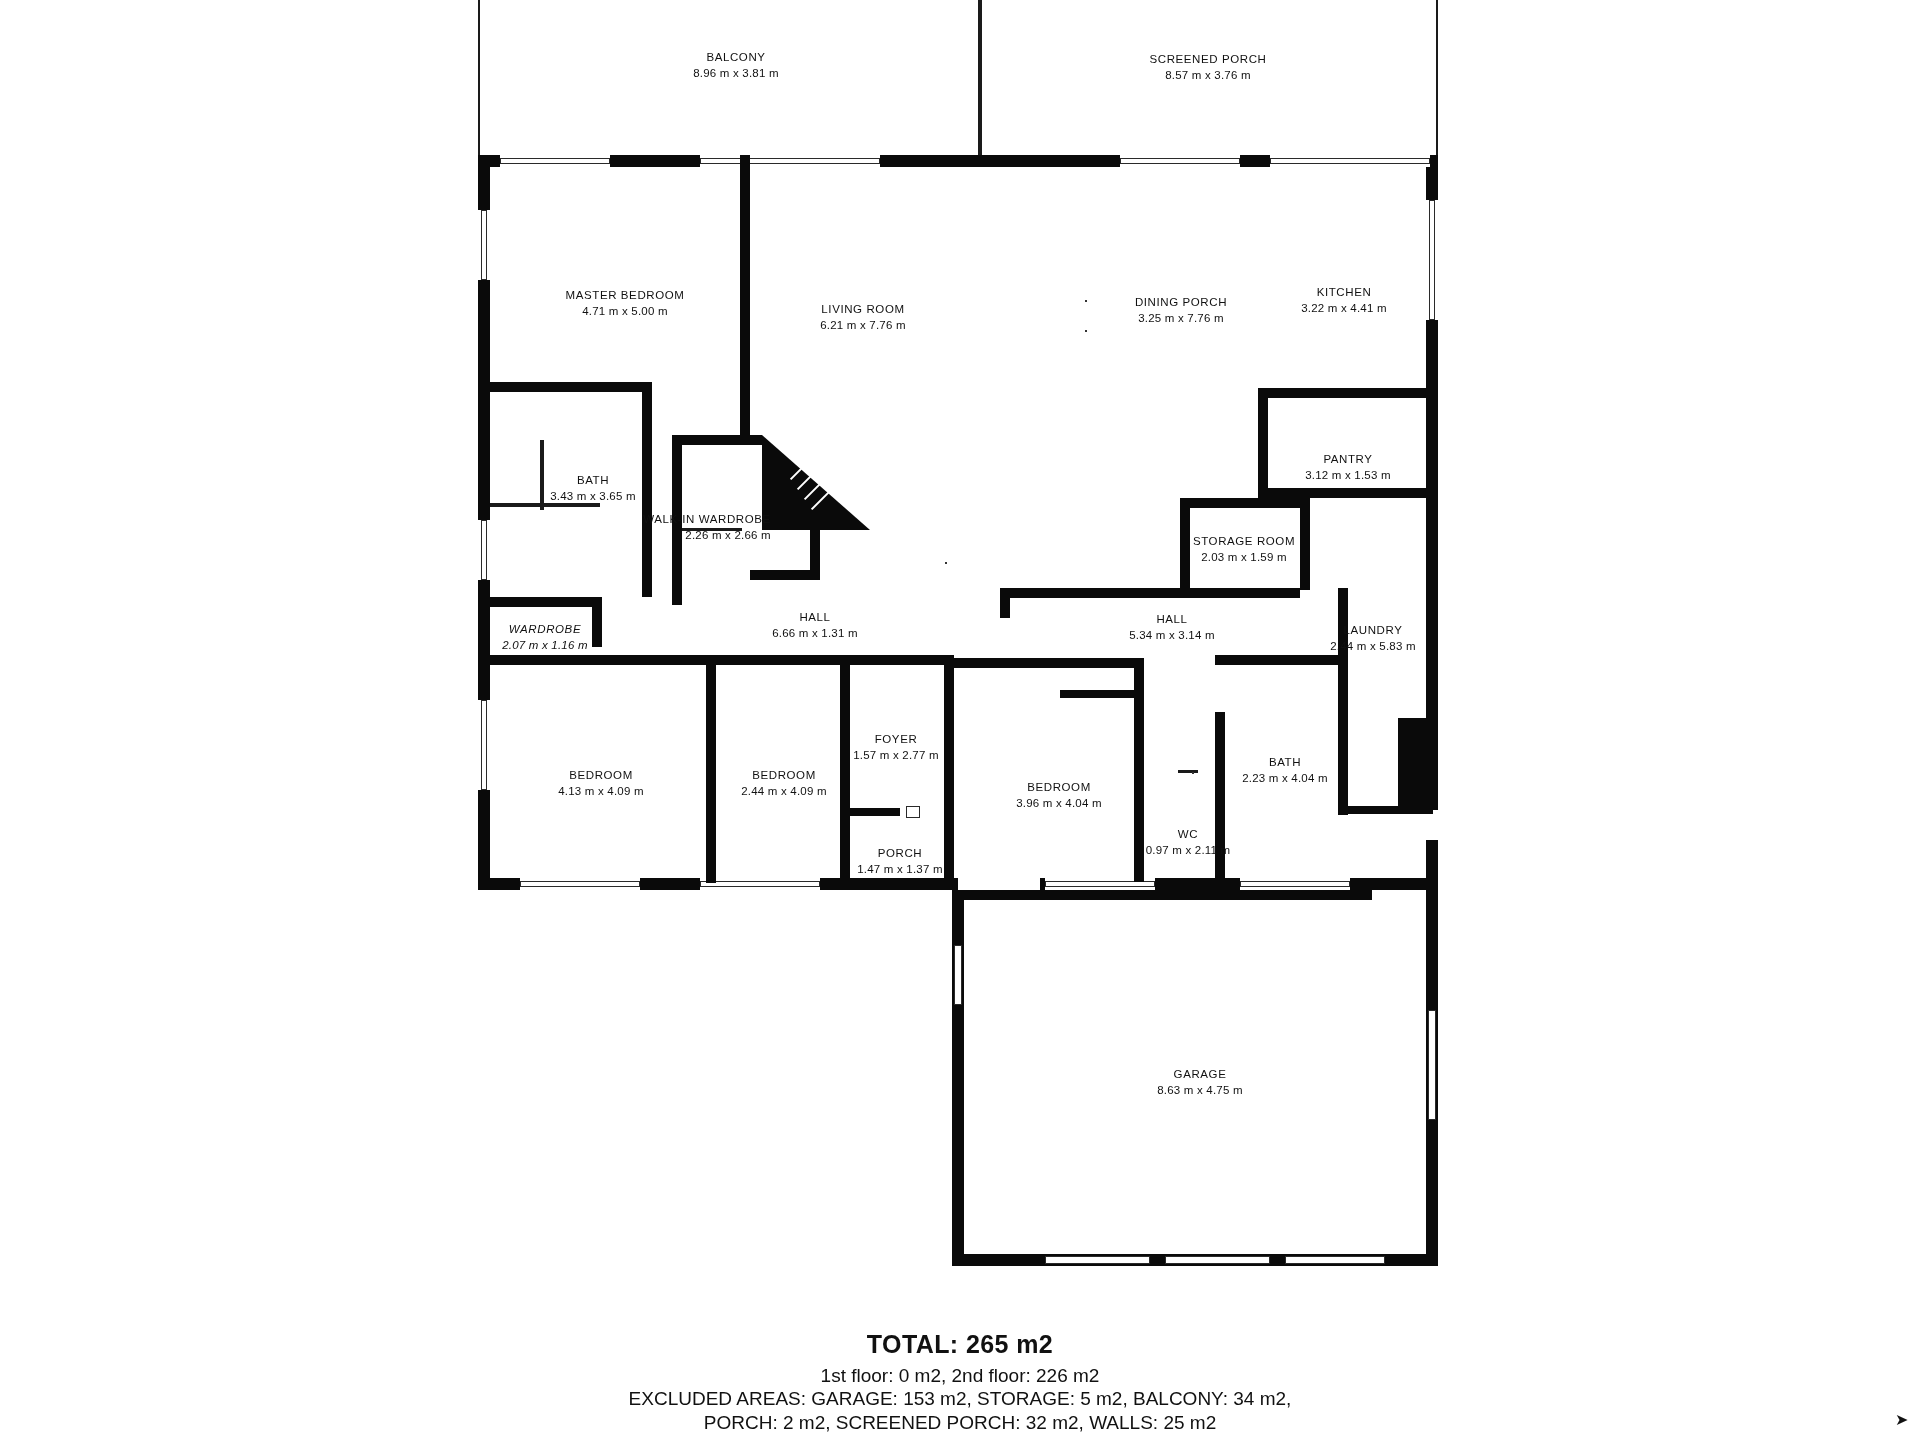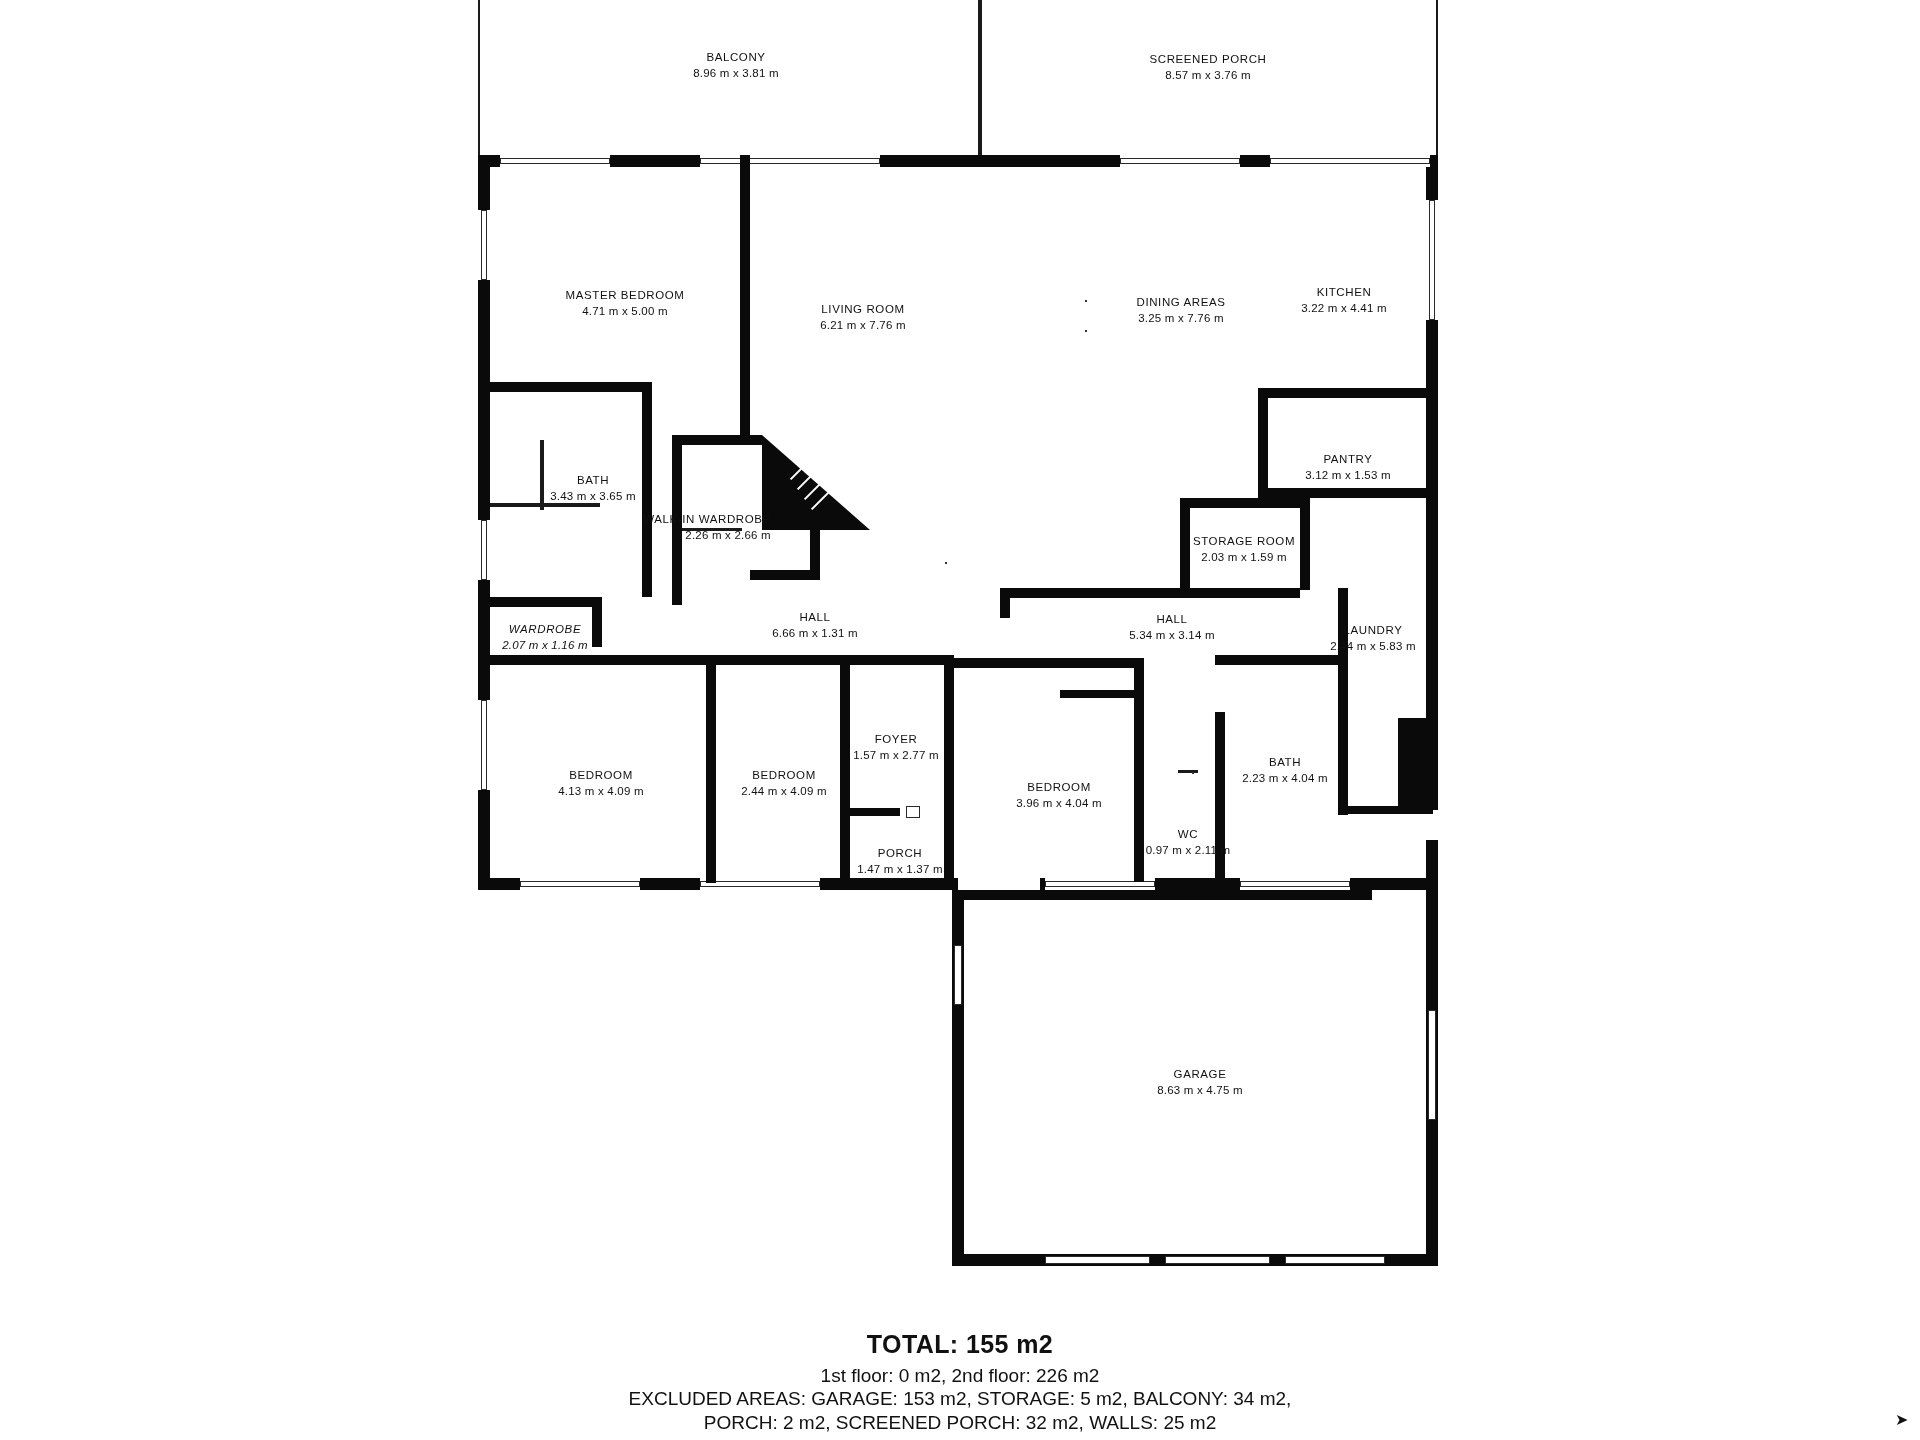--- a/index.html
+++ b/index.html
@@ -229,21 +229,21 @@
   </div>
   <div class="label" style="left:625px;top:288px;">
     <span class="name">MASTER BEDROOM</span>
     <span class="dims">4.71 m x 5.00 m</span>
   </div>
   <div class="label" style="left:863px;top:302px;">
     <span class="name">LIVING ROOM</span>
     <span class="dims">6.21 m x 7.76 m</span>
   </div>
   <div class="label" style="left:1181px;top:295px;">
-    <span class="name">DINING AREAS</span>
+    <span class="name">DINING PORCH</span>
     <span class="dims">3.25 m x 7.76 m</span>
   </div>
   <div class="label" style="left:1344px;top:285px;">
     <span class="name">KITCHEN</span>
     <span class="dims">3.22 m x 4.41 m</span>
   </div>
   <div class="label" style="left:593px;top:473px;">
     <span class="name">BATH</span>
     <span class="dims">3.43 m x 3.65 m</span>
   </div>
@@ -302,21 +302,21 @@
   <div class="label" style="left:900px;top:846px;">
     <span class="name">PORCH</span>
     <span class="dims">1.47 m x 1.37 m</span>
   </div>
   <div class="label" style="left:1200px;top:1067px;">
     <span class="name">GARAGE</span>
     <span class="dims">8.63 m x 4.75 m</span>
   </div>
 
   <div class="summary" style="top:1330px;">
-    <div class="total">TOTAL: 155 m2</div>
+    <div class="total">TOTAL: 265 m2</div>
     <div class="floors">1st floor: 0 m2, 2nd floor: 226 m2</div>
     <div class="excluded">EXCLUDED AREAS: GARAGE: 153 m2, STORAGE: 5 m2, BALCONY: 34 m2,</div>
     <div class="excluded">PORCH: 2 m2, SCREENED PORCH: 32 m2, WALLS: 25 m2</div>
   </div>
 
   <div class="northarrow" style="left:1895px;top:1410px;">➤</div>
 
 </div>
 
 </body></html>

